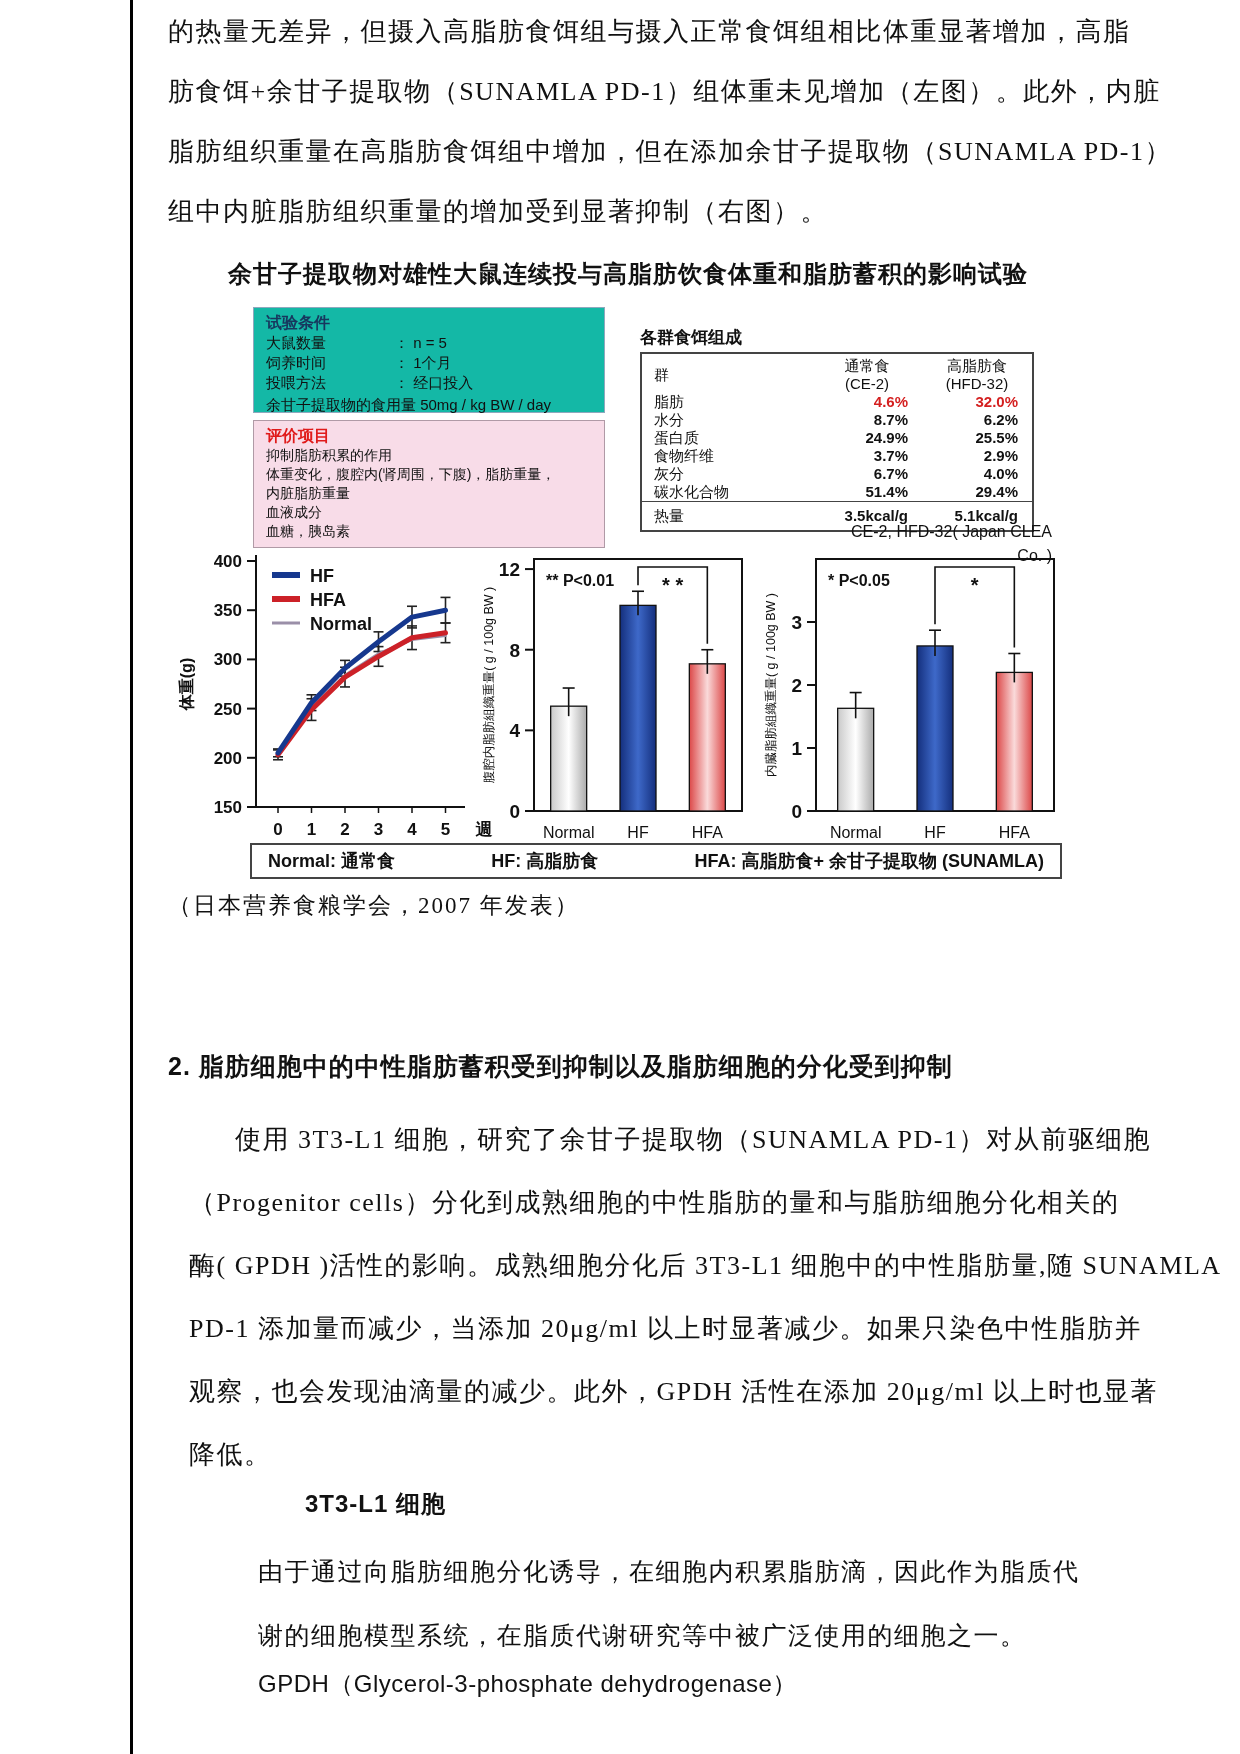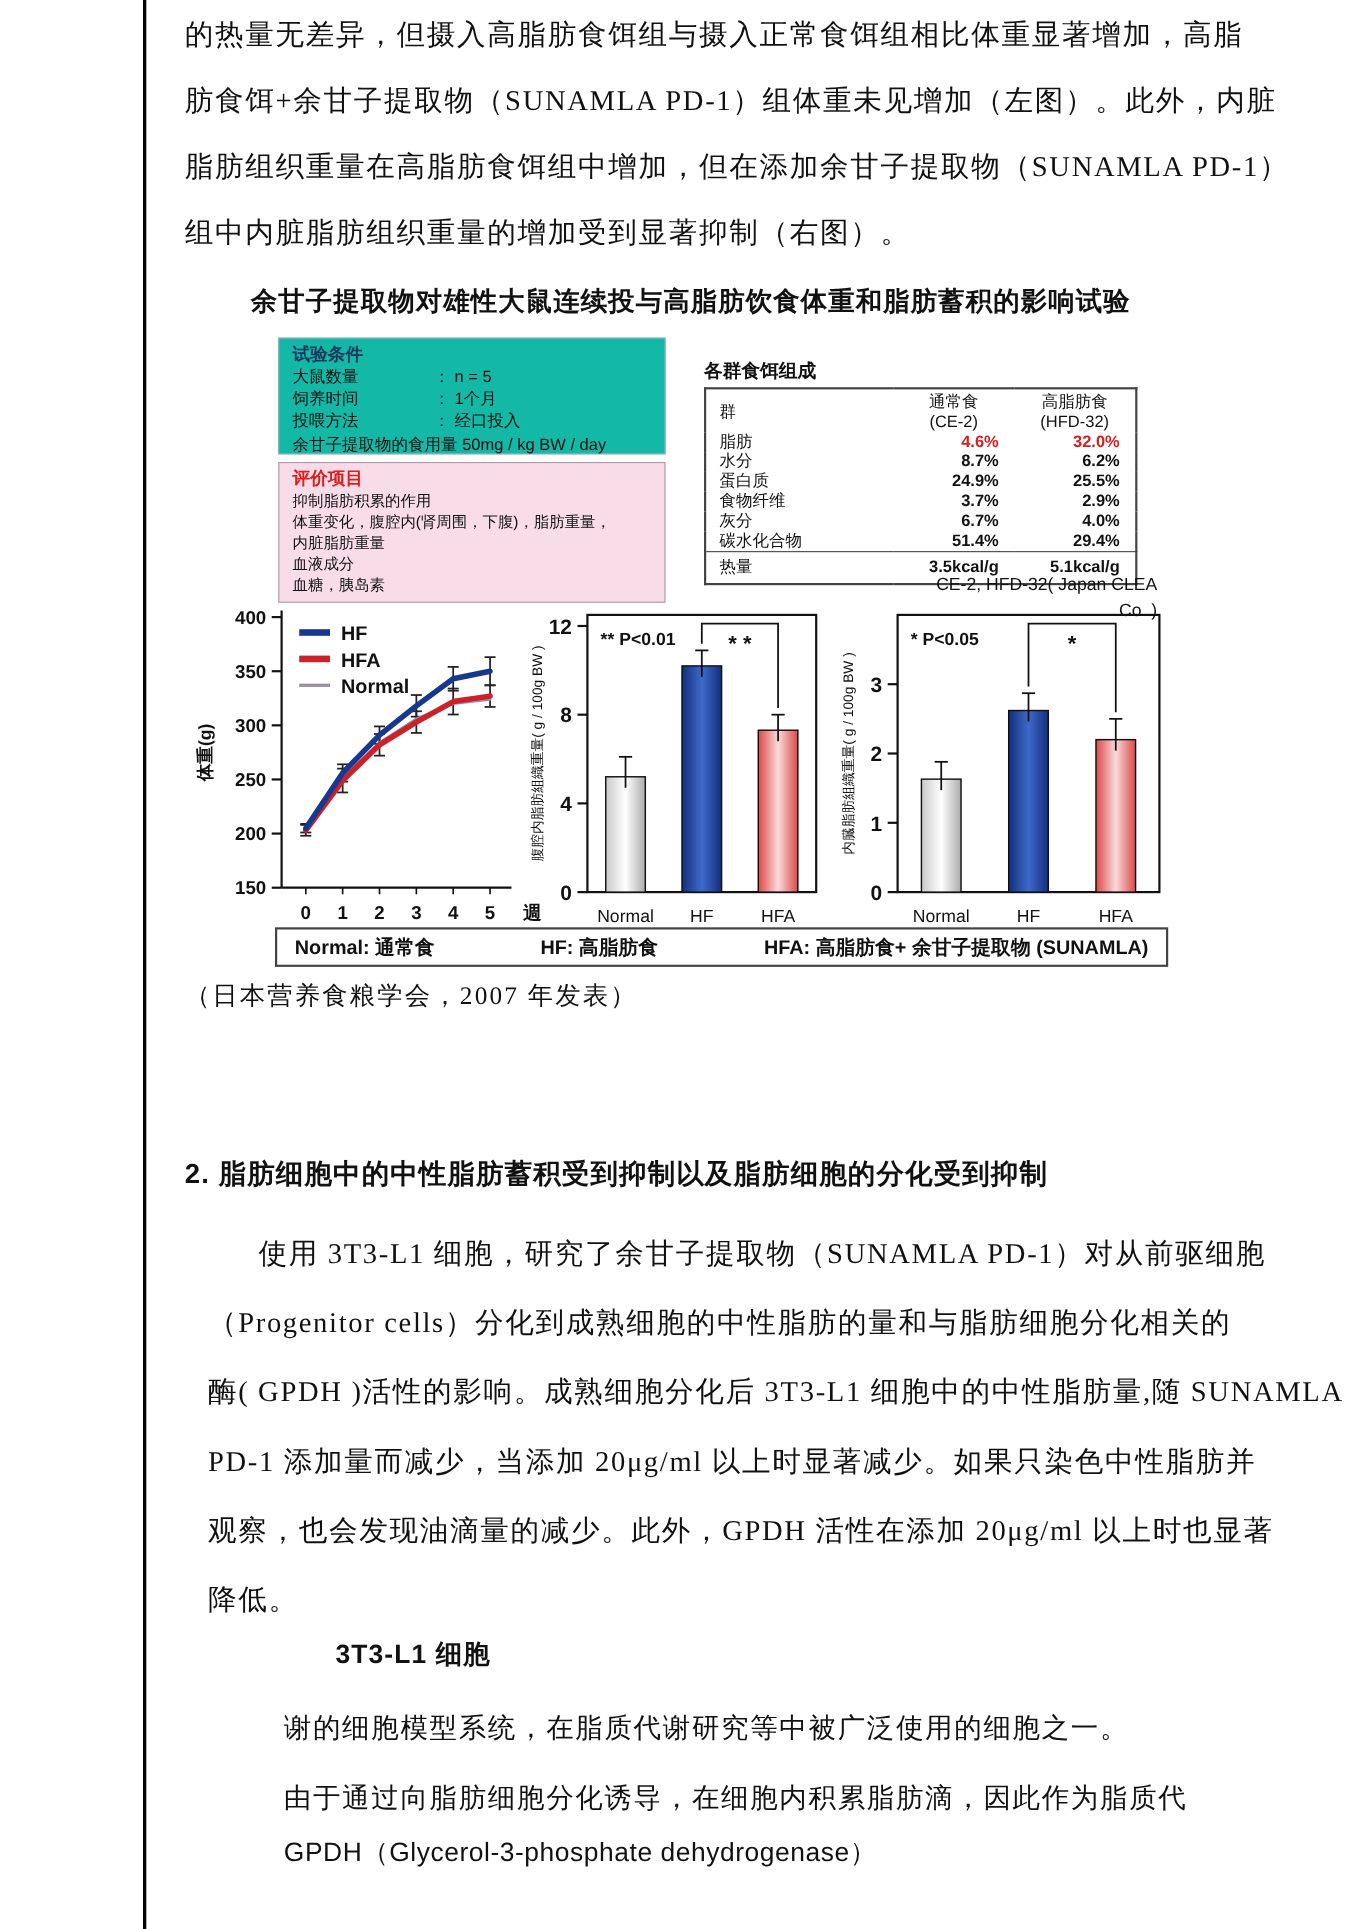--- a/index.html
+++ b/index.html
@@ -356,17 +356,17 @@
     <div class="tline indent1">使用 3T3-L1 细胞，研究了余甘子提取物（SUNAMLA PD-1）对从前驱细胞</div>
     <div class="tline">（Progenitor cells）分化到成熟细胞的中性脂肪的量和与脂肪细胞分化相关的</div>
     <div class="tline">酶( GPDH )活性的影响。成熟细胞分化后 3T3-L1 细胞中的中性脂肪量,随 SUNAMLA</div>
     <div class="tline">PD-1 添加量而减少，当添加 20μg/ml 以上时显著减少。如果只染色中性脂肪并</div>
     <div class="tline">观察，也会发现油滴量的减少。此外，GPDH 活性在添加 20μg/ml 以上时也显著</div>
     <div class="tline">降低。</div>
   </div>
 
   <div class="s2-subheading">3T3-L1 细胞</div>
   <div class="s2-note">
+    <div class="tline">由于通过向脂肪细胞分化诱导，在细胞内积累脂肪滴，因此作为脂质代</div>
     <div class="tline">谢的细胞模型系统，在脂质代谢研究等中被广泛使用的细胞之一。</div>
-    <div class="tline">由于通过向脂肪细胞分化诱导，在细胞内积累脂肪滴，因此作为脂质代</div>
   </div>
   <div class="gpdh">GPDH（Glycerol-3-phosphate dehydrogenase）</div>
 </div>
 
 </body></html>

